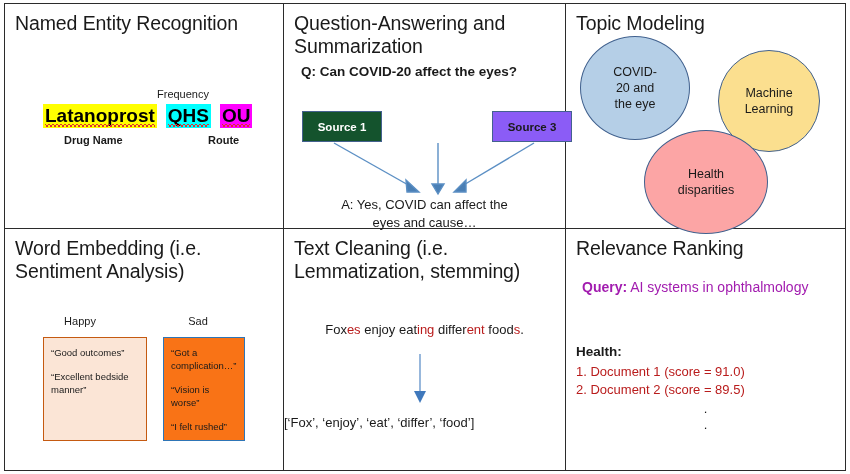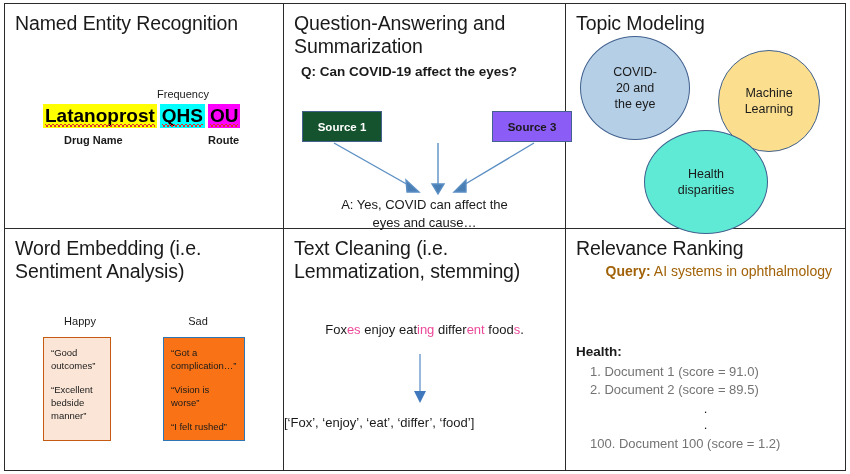--- a/index.html
+++ b/index.html
@@ -68,21 +68,21 @@
     position: absolute;
     left: 152px; top: 84px;
     font-size: 11px;
     color: #1a1a1a;
   }
   .ner-row {
     position: absolute;
     left: 38px; top: 100px;
     display: flex;
     align-items: flex-end;
-    gap: 3px;
+    gap: 9px;
     border-radius: 8px;
   }
   .ner-token {
     position: relative;
     font-size: 19px;
     font-weight: bold;
     line-height: 24px;
     padding: 0 2px;
     color: #000;
   }
@@ -163,21 +163,21 @@
     align-items: center;
     justify-content: center;
     text-align: center;
     font-size: 12.5px;
     line-height: 16px;
     color: #1a1a1a;
     white-space: pre-line;
   }
   .bub-covid   { left: 14px;  top: 32px;  width: 110px; height: 104px; background: #b5cfe7; }
   .bub-ml      { left: 152px; top: 46px;  width: 102px; height: 102px; background: #fbdf8f; }
-  .bub-health  { left: 78px;  top: 126px; width: 124px; height: 104px; background: #5eead4; }
+  .bub-health  { left: 78px;  top: 126px; width: 124px; height: 104px; background: #fca5a5; }
 
   
   .we-label {
     position: absolute;
     top: 86px;
     font-size: 11px;
     color: #1a1a1a;
     text-align: center;
   }
   .we-label.happy { left: 30px; width: 90px; }
@@ -185,71 +185,70 @@
 
   .we-box {
     position: absolute;
     top: 108px;
     box-sizing: border-box;
     padding: 8px 7px 0 7px;
     font-size: 9.5px;
     line-height: 13px;
   }
   .we-box.happy {
-    left: 38px; width: 68px; height: 104px;
+    left: 38px; width: 104px; height: 104px;
     background: #fbe5d6; border: 1.5px solid #c55a11;
   }
   .we-box.sad {
     left: 158px; width: 82px; height: 104px;
     background: #f97316; border: 1.5px solid #2e75b6;
   }
   .we-line { margin: 0 0 11px 0; }
 
   
   .tc-sentence {
     position: absolute;
     left: 0; top: 93px;
     width: 281px;
     text-align: center;
     font-size: 13px;
     color: #1a1a1a;
   }
-  .tc-sentence .red { color: #ec4899; }
+  .tc-sentence .red { color: #b91c1c; }
   .tc-arrow { position: absolute; left: 0; top: 0; width: 281px; height: 241px; }
   .tc-output {
     position: absolute;
     left: 0; top: 186px;
     width: 281px;
     font-size: 13px;
     color: #1a1a1a;
   }
 
   
   .rr-query {
     position: absolute;
-    left: 16px; top: 32px;
+    left: 16px; top: 48px;
     width: 250px;
     font-size: 14px;
     line-height: 20px;
-    color: #a16207;
-    text-align: right;
+    color: #a21caf;
   }
   .rr-query b { font-weight: bold; }
   .rr-results-label {
     position: absolute;
     left: 10px; top: 115px;
     font-size: 13.5px;
     font-weight: bold;
     color: #1a1a1a;
   }
   .rr-item {
     position: absolute;
-    left: 24px;
-    font-size: 13px;
-    color: #737373;
+    left: 10px;
+    font-size: 13px;
+    color: #b91c1c;
   }
   .rr-item.i0 { top: 135px; }
   .rr-item.i1 { top: 153px; }
   .rr-item.last { top: 207px; }
   .rr-dot {
     position: absolute;
     left: 0; width: 279px;
     text-align: center;
     font-size: 13px;
     color: #1a1a1a;
@@ -280,21 +279,21 @@
     </div>
 
     <div class="ner-drug-label">Drug Name</div>
     <div class="ner-route-label">Route</div>
   </div>
 
   <div class="panel p-qa">
     <div class="panel-title">Question-Answering and
 Summarization</div>
 
-    <div class="qa-question">Q: Can COVID-19 affect the eyes?</div>
+    <div class="qa-question">Q: Can COVID-20 affect the eyes?</div>
 
     <div class="src-box src-1">Source 1</div>
     <div class="src-box src-3">Source 3</div>
 
     <svg class="qa-arrows" viewBox="0 0 281 241">
       <g stroke="#5b8fc4" stroke-width="1.4" fill="#4a7fb5">
         <line x1="50" y1="139" x2="126" y2="182"></line>
         <polygon points="122,176 135,188 123,188"></polygon>
         <line x1="154" y1="139" x2="154" y2="180"></line>
         <polygon points="148,180 160,180 154,190"></polygon>
@@ -365,16 +364,15 @@
     </div>
 
     <div class="rr-results-label">Health:</div>
 
     <div class="rr-item i0">1. Document 1 (score = 91.0)</div>
     <div class="rr-item i1">2. Document 2 (score = 89.5)</div>
 
     <div class="rr-dot d0">.</div>
     <div class="rr-dot d1">.</div>
 
-    <div class="rr-item last">100. Document 100 (score = 1.2)</div>
   </div>
 
 </div>
 
 </body></html>

